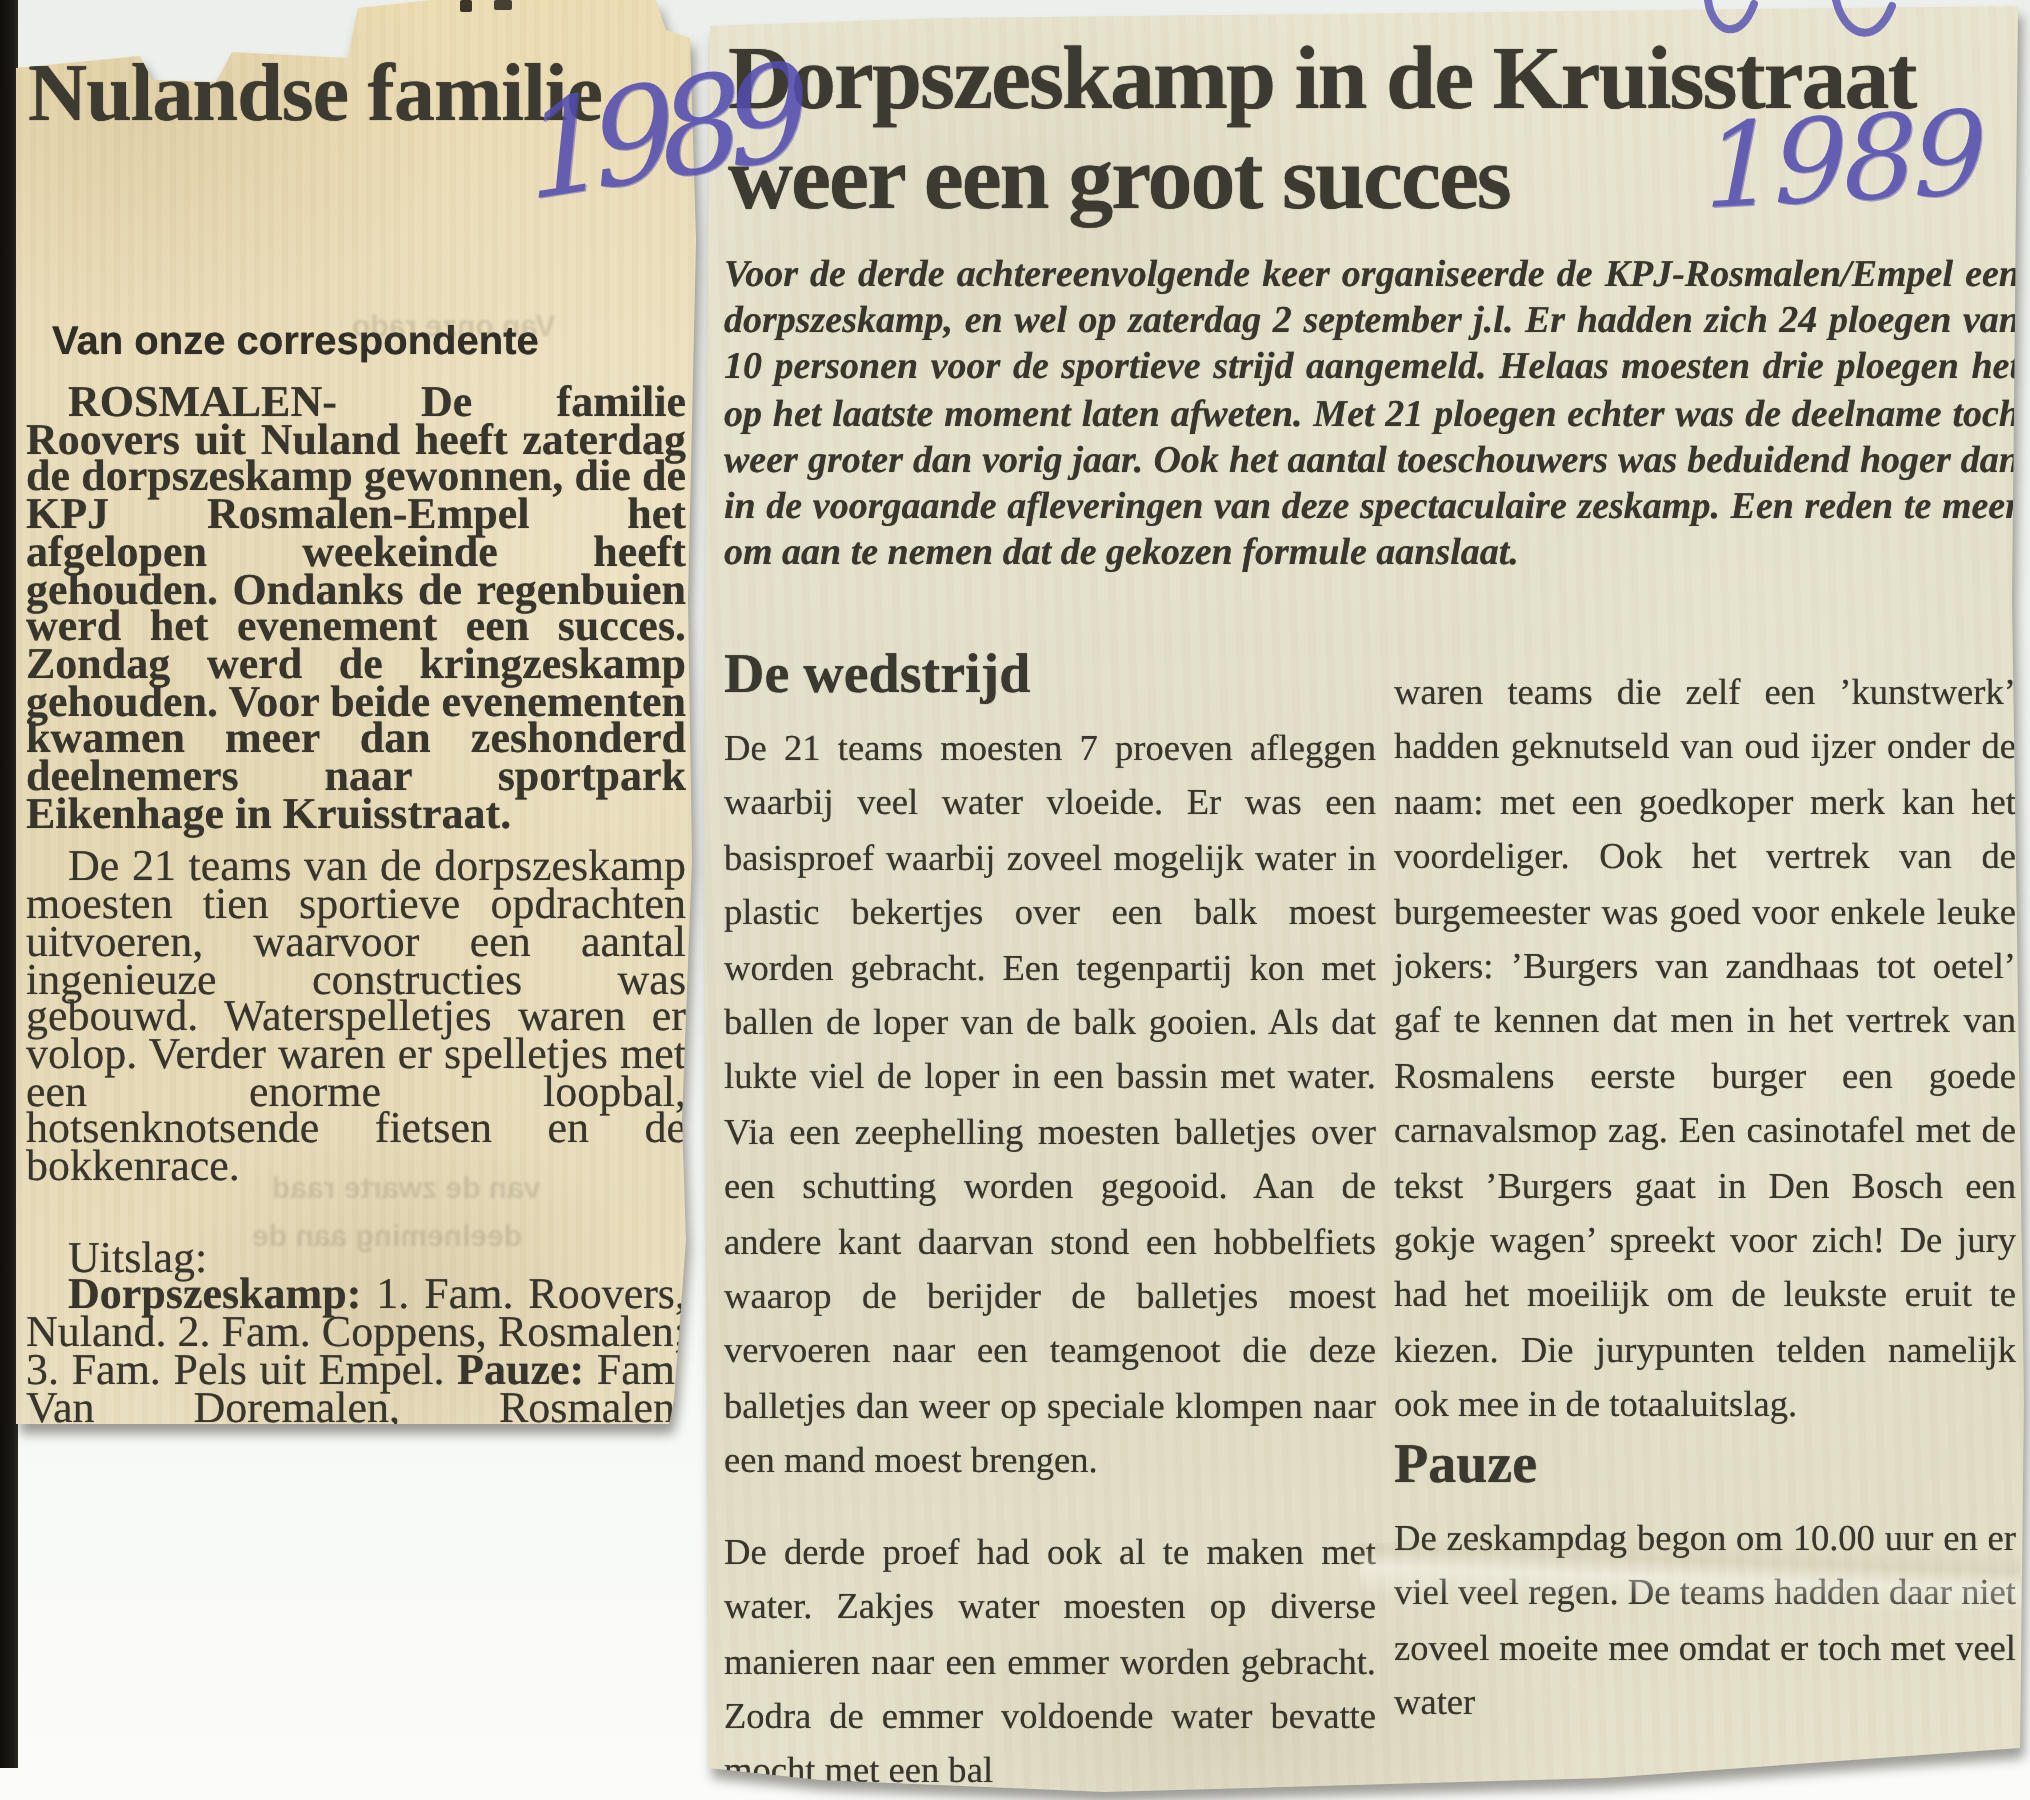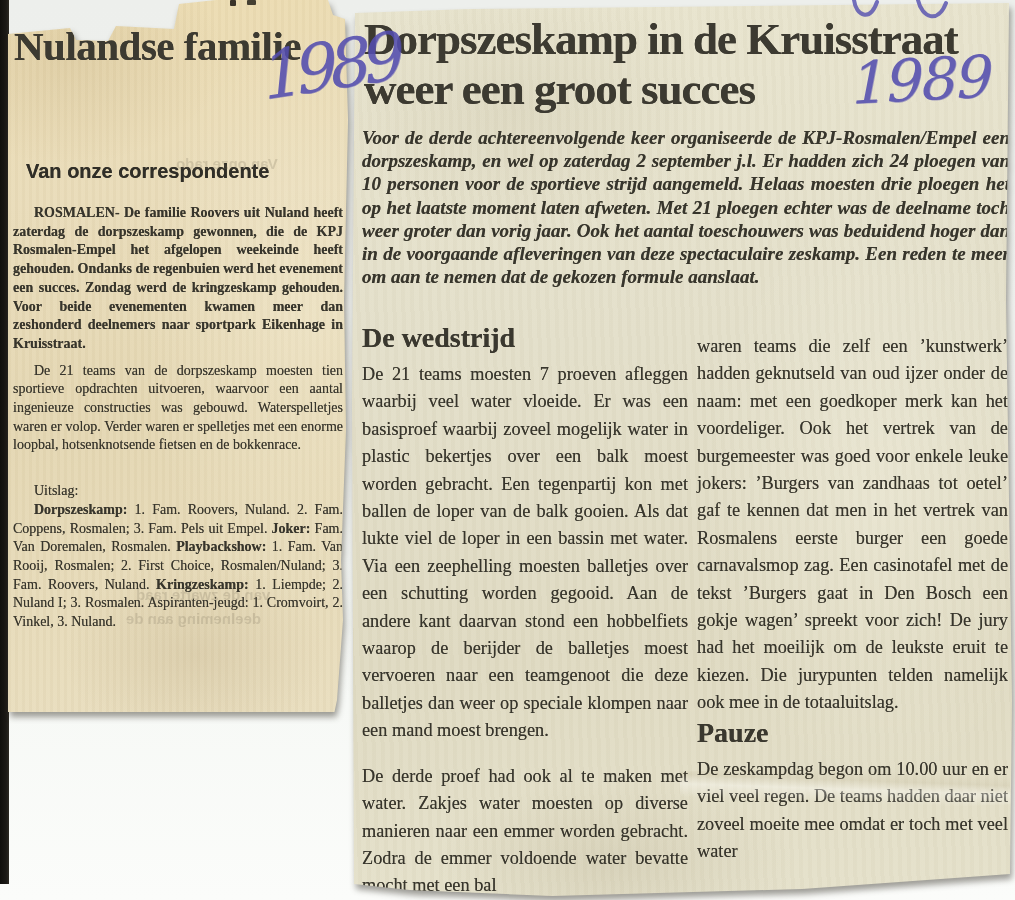--- a/index.html
+++ b/index.html
@@ -56,21 +56,21 @@
     text-shadow: 0 0 0.4px rgba(55,50,40,0.65);
   }
 
   
   .l-headline { position: absolute; left: 6px; top: 24px; font-size: 41px; line-height: 45px; letter-spacing: -0.5px; }
   .l-byline {
     position: absolute; left: 18px; top: 160px;
     font-family: "Liberation Sans", sans-serif; font-weight: 700; font-size: 20px; color: #302e27;
     text-shadow: 0 0 0.4px rgba(48,46,39,0.8);
   }
-  .l-body { position: absolute; left: 5px; top: 204px; width: 330px; font-size: 14px; line-height: 18.7px; }
+  .l-body { position: absolute; left: 5px; top: 192px; width: 330px; font-size: 22px; line-height: 18.7px; }
   .l-body p { margin: 0; text-indent: 21px; }
   .l-body .p1 { font-weight: 700; }
   .l-body .p2 { font-weight: 400; margin-top: 8px; }
   .l-body .results-label { margin-top: 27px; }
   .l-body .results b { font-weight: 700; }
 
   .stain-rust { position: absolute; left: 118px; top: 0; width: 3px; height: 24px;
     background: linear-gradient(180deg, #93511d 0%, #a96a2c 60%, transparent 100%); opacity: 0.75; }
   .mark-dark-a { position: absolute; left: 222px; top: 0; width: 6px; height: 6px; background: #3a342a; border-radius: 1px; }
   .mark-dark-b { position: absolute; left: 239px; top: 0; width: 9px; height: 5px; background: #454033; border-radius: 1px; }
@@ -130,21 +130,21 @@
       <div class="l-headline headline">
         <div>Nulandse familie</div>
       </div>
 
       <div class="l-byline">Van onze correspondente</div>
 
       <div class="l-body body-text">
         <p class="p1">ROSMALEN- De familie Roovers uit Nuland heeft zaterdag de dorpszeskamp gewonnen, die de KPJ Rosmalen-Empel het afgelopen weekeinde heeft gehouden. Ondanks de regenbuien werd het evenement een succes. Zondag werd de kringzeskamp gehouden. Voor beide evenementen kwamen meer dan zeshonderd deelnemers naar sportpark Eikenhage in Kruisstraat.</p>
         <p class="p2">De 21 teams van de dorpszeskamp moesten tien sportieve opdrachten uitvoeren, waarvoor een aantal ingenieuze constructies was gebouwd. Waterspelletjes waren er volop. Verder waren er spelletjes met een enorme loopbal, hotsenknotsende fietsen en de bokkenrace.</p>
         <p class="results-label">Uitslag:</p>
-        <p class="results"><b>Dorpszeskamp: </b>1. Fam. Roovers, Nuland. 2. Fam. Coppens, Rosmalen; 3. Fam. Pels uit Empel. <b>Joker: </b>Fam. Van Doremalen, Rosmalen. <b>Playbackshow: </b>1. Fam. Van Rooij, Rosmalen; 2. First Choice, Rosmalen/Nuland; 3. Fam. Roovers, Nuland. <b>Kringzeskamp: </b>1. Liempde; 2. Nuland I; 3. Rosmalen. Aspiranten-jeugd: 1. Cromvoirt, 2. Vinkel, 3. Nuland.</p>
+        <p class="results"><b>Dorpszeskamp: </b>1. Fam. Roovers, Nuland. 2. Fam. Coppens, Rosmalen; 3. Fam. Pels uit Empel. <b>Pauze: </b>Fam. Van Doremalen, Rosmalen. <b>Playbackshow: </b>1. Fam. Van Rooij, Rosmalen; 2. First Choice, Rosmalen/Nuland; 3. Fam. Roovers, Nuland. <b>Kringzeskamp: </b>1. Liempde; 2. Nuland I; 3. Rosmalen. Aspiranten-jeugd: 1. Cromvoirt, 2. Vinkel, 3. Nuland.</p>
       </div>
 
       <div class="bleed" style="left:168px; top:155px;">Van onze rado</div>
       <div class="bleed" style="left:128px; top:586px;">van de zwarte raad</div>
       <div class="bleed" style="left:118px; top:610px;">deelneming aan de</div>
       <div class="bleed" style="left:100px; top:836px;">noch een vermaak</div>
     </div>
   </div>
 
   <div class="clip-shadow right">

